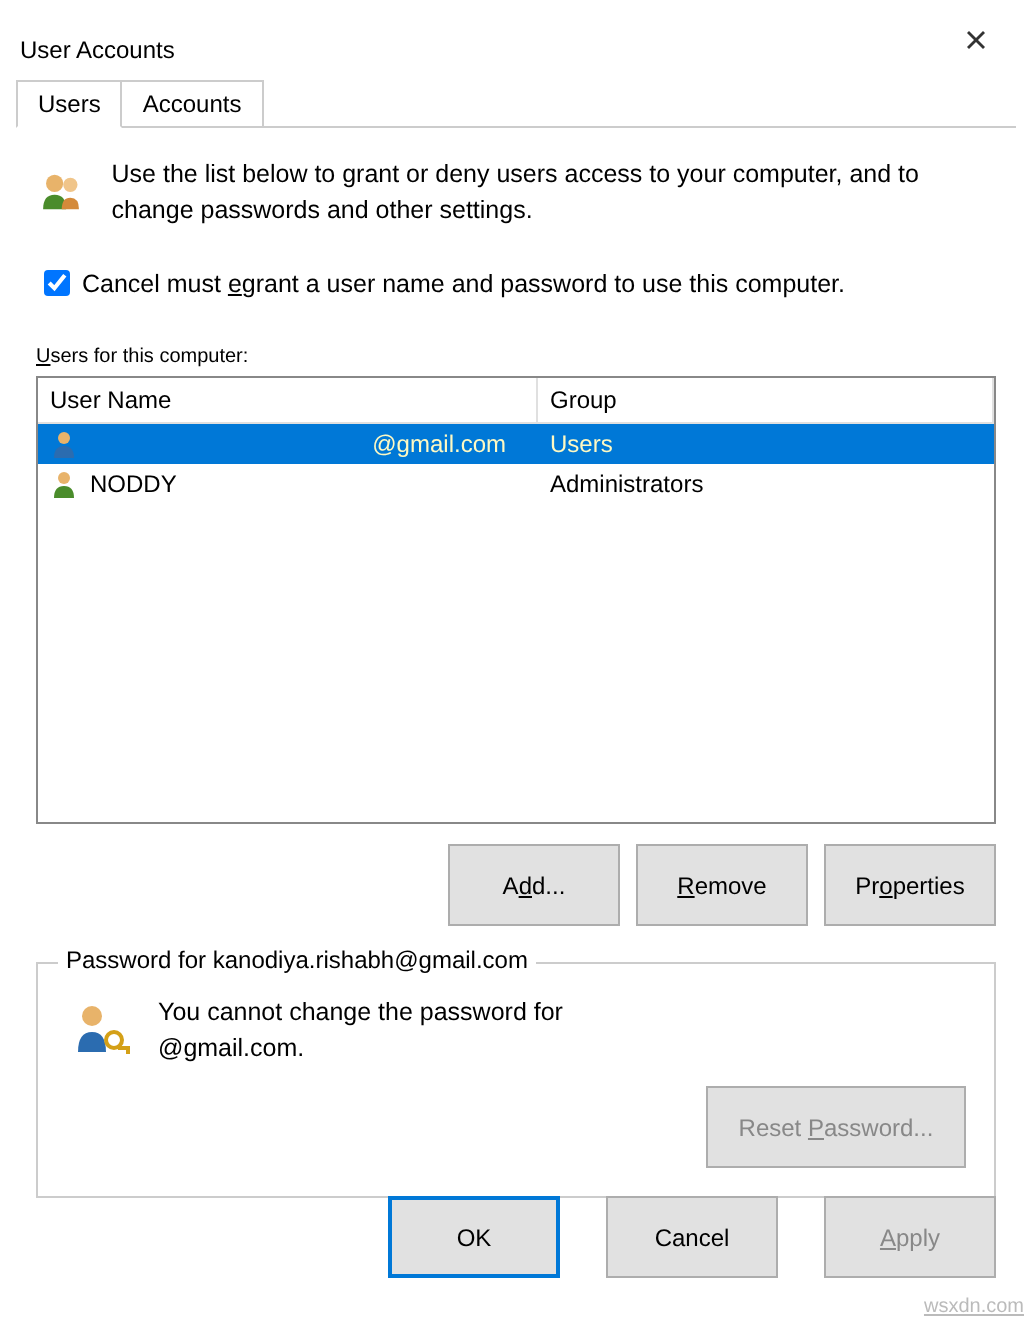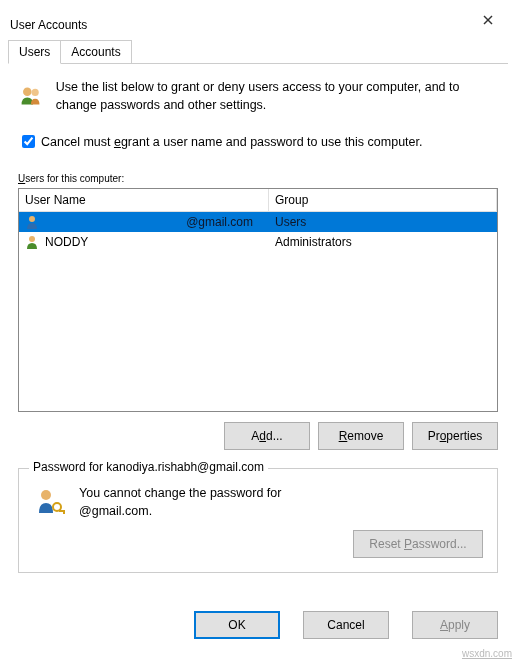--- a/index.html
+++ b/index.html
@@ -96,41 +96,41 @@
   .col-user { width: 250px; }
   .col-group { flex: 1; }
   .lv-row {
     display: flex;
     font-size: 12px;
     height: 20px;
     align-items: center;
   }
   .lv-row.selected {
     background: #0078d7;
-    color: #0f172a;
+    color: #fef9c3;
   }
   .lv-cell {
     padding: 2px 6px;
     display: flex;
     align-items: center;
   }
   .usericon {
     width: 14px; height: 14px;
     margin-right: 6px;
     display: inline-block;
   }
   .btnrow {
     display: flex;
     justify-content: flex-end;
     margin-top: 10px;
     gap: 8px;
   }
   .btn {
     min-width: 86px;
-    height: 28px;
+    height: 41px;
     border: 1px solid #adadad;
     background: #e1e1e1;
     font-size: 12px;
     padding: 0 10px;
     display:flex; align-items:center; justify-content:center;
   }
   .btn:disabled {
     color: #888;
     background: #e1e1e1;
   }

